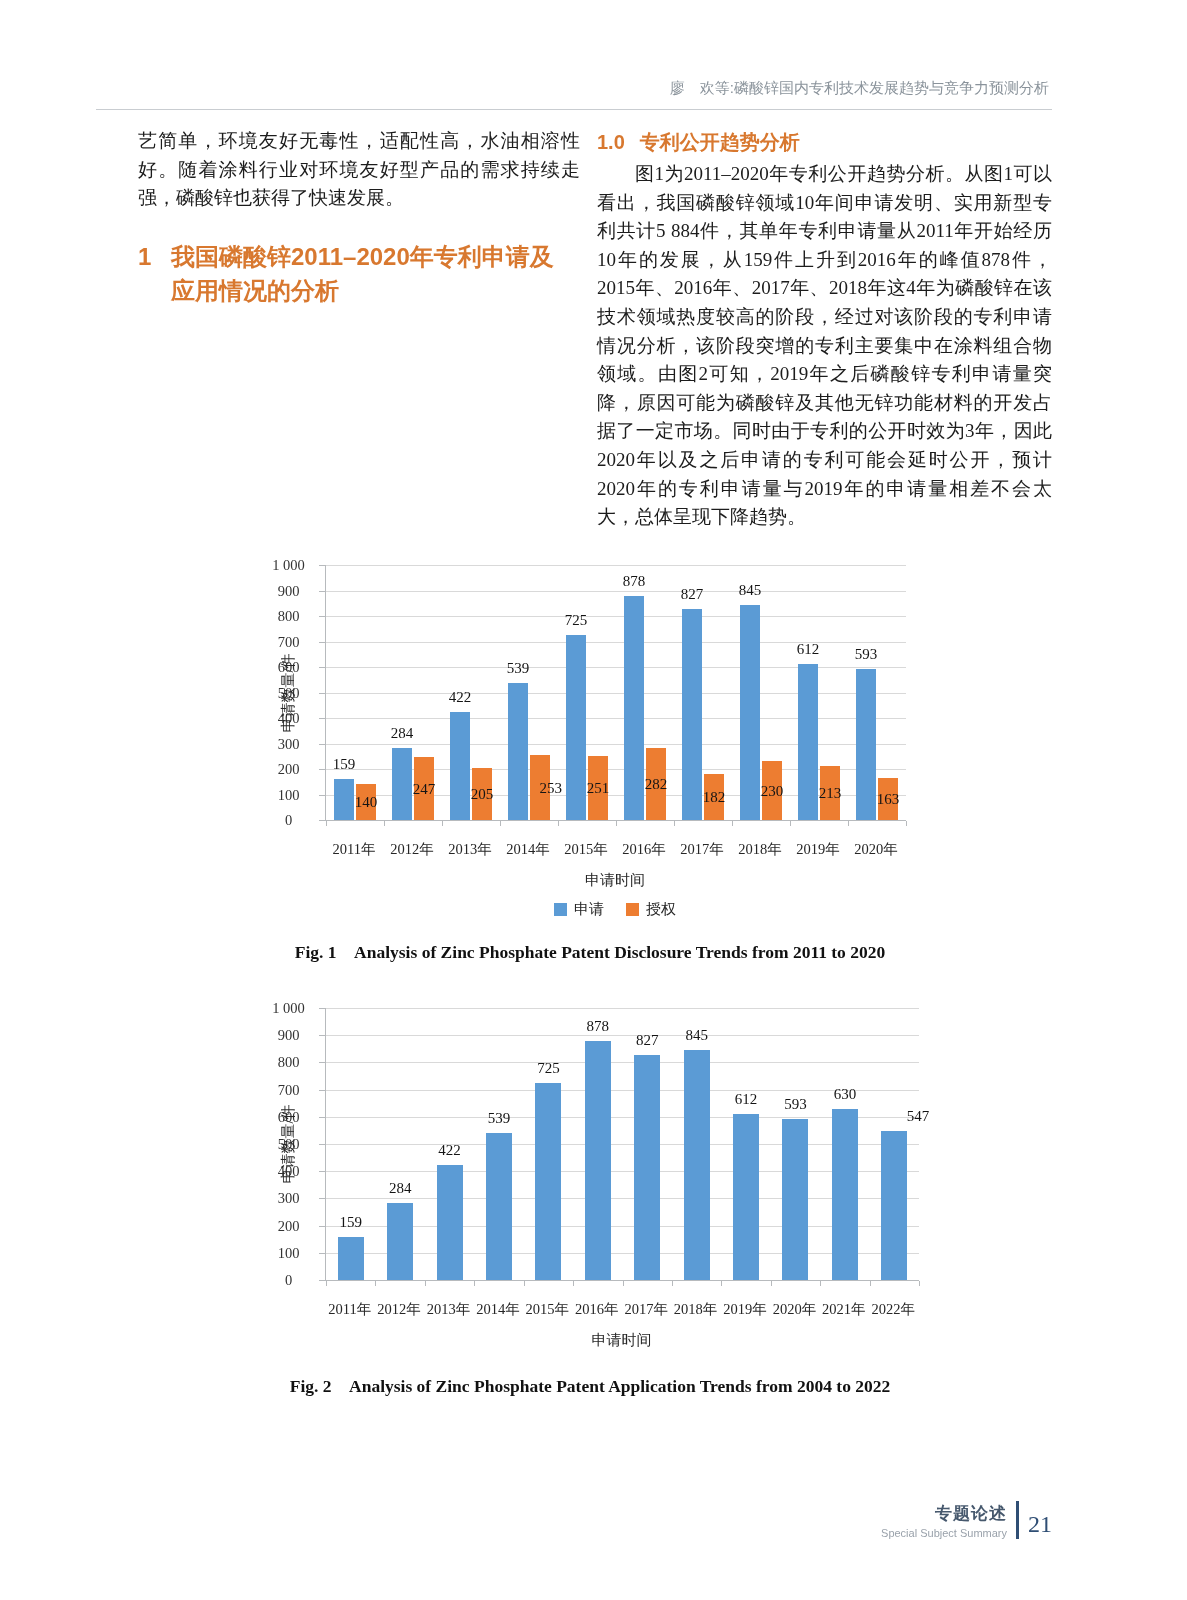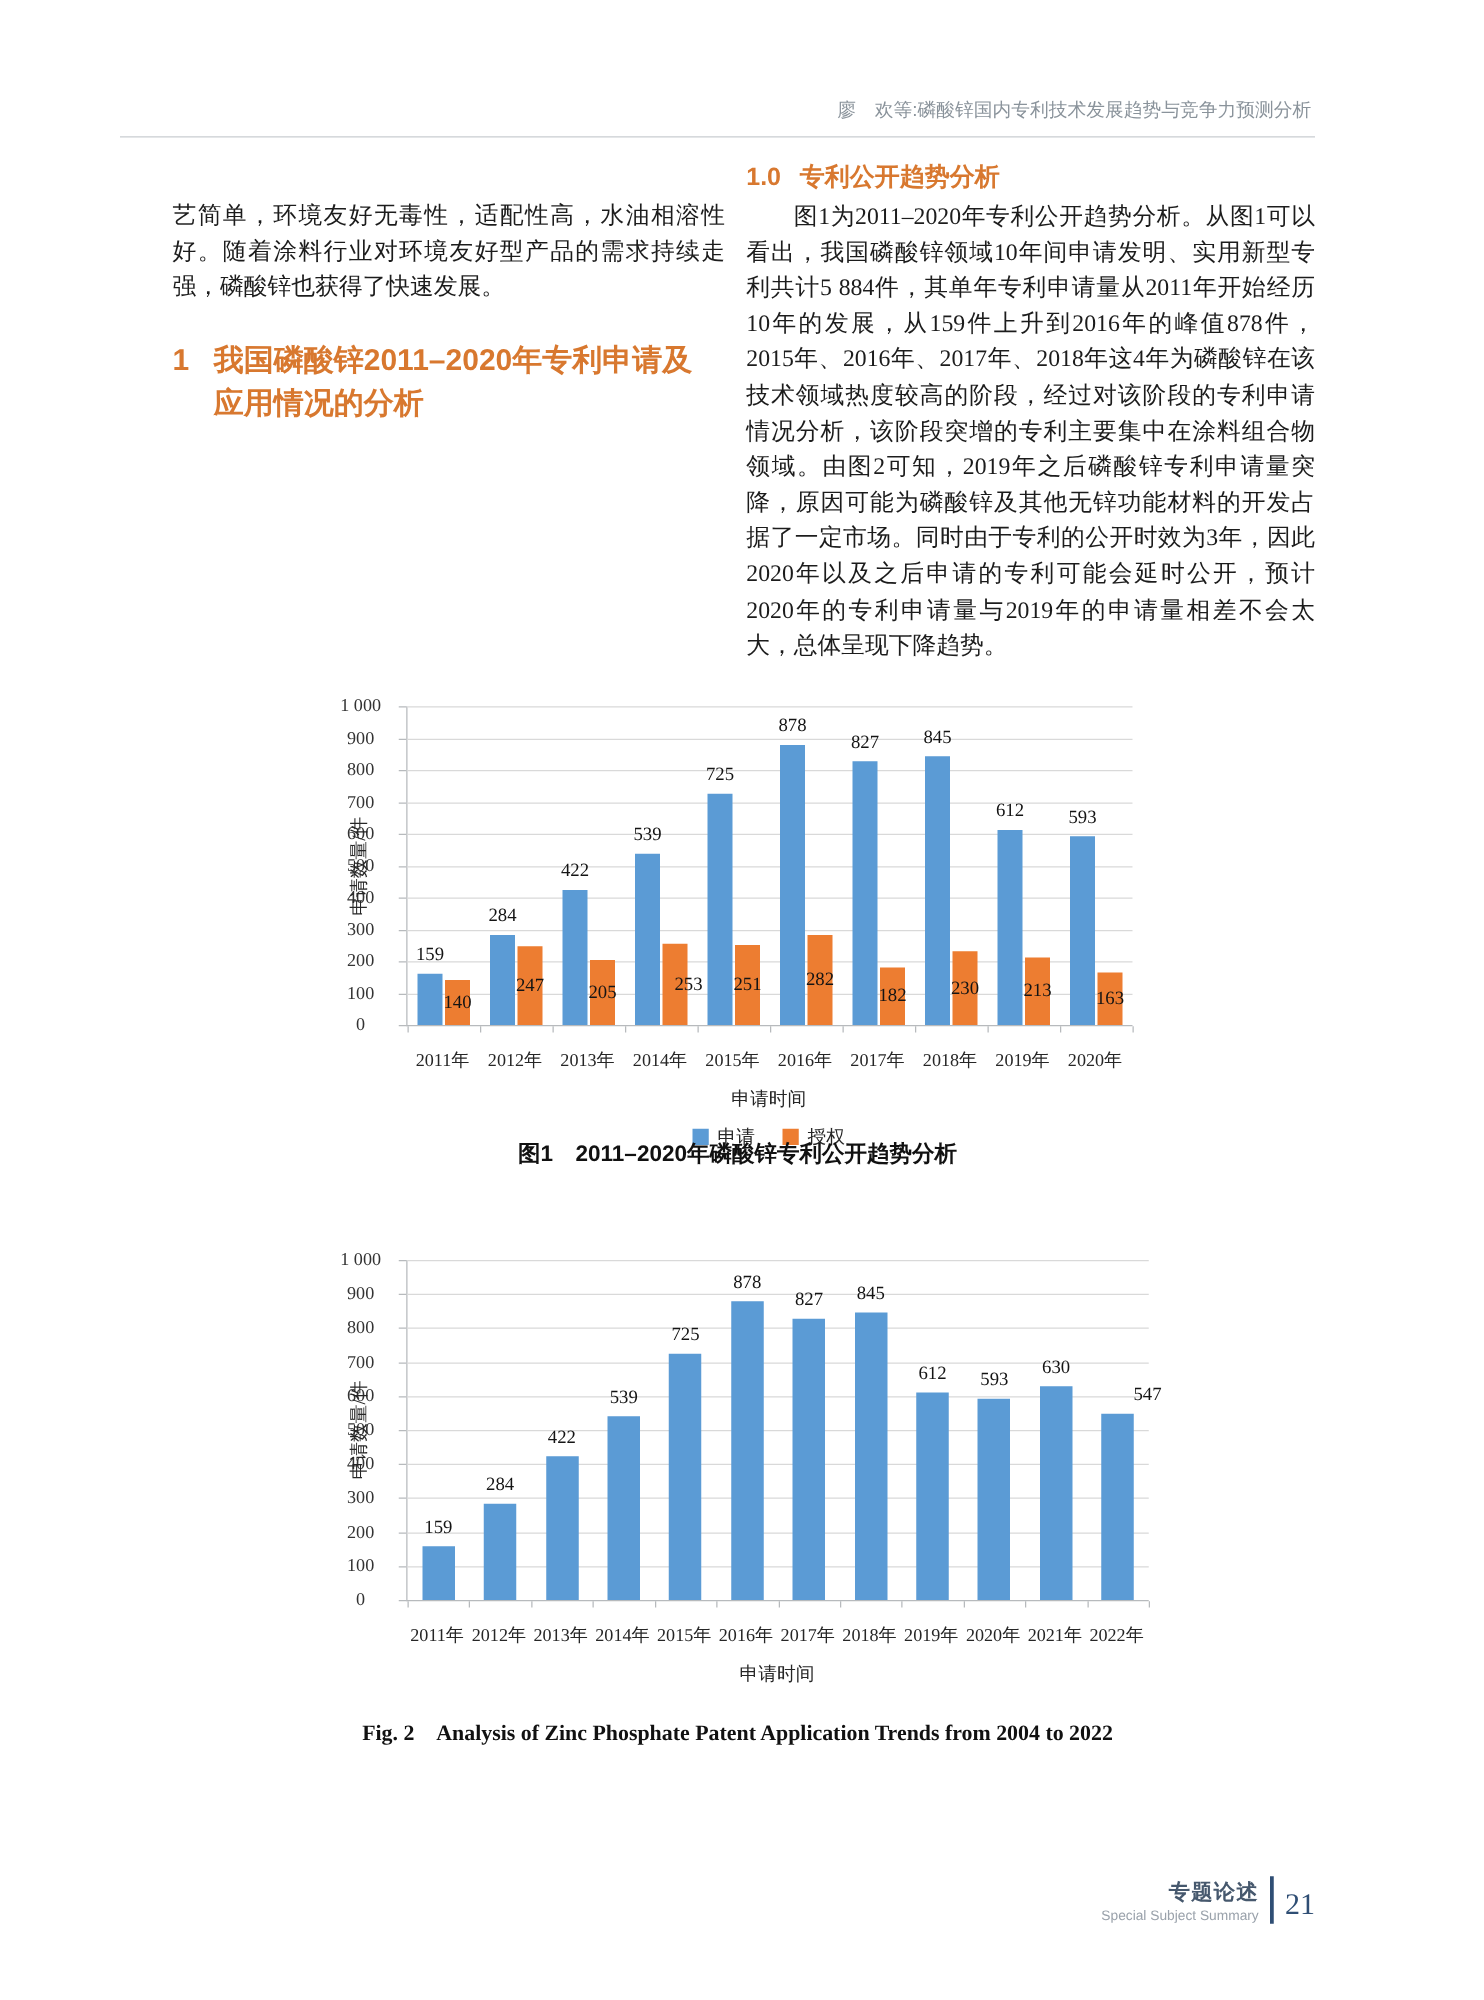--- a/index.html
+++ b/index.html
@@ -6,21 +6,21 @@
   .page{position:relative;width:1187px;height:1600px;background:#ffffff;overflow:hidden;
         font-family:"Liberation Serif","DejaVu Serif",serif;color:#1c1c1c;}
 
   
   .running-head{position:absolute;left:300px;right:138px;top:79px;text-align:right;
     font-family:"Liberation Sans","DejaVu Sans",sans-serif;font-size:15px;color:#8a939b;}
   .head-rule{position:absolute;left:96px;top:109px;width:956px;height:1px;background:#c9cdd1;}
 
   
   .column{position:absolute;top:127px;}
-  .col-left{left:138px;width:442px;margin-top:32px;}
+  .col-left{left:138px;width:442px;}
   .col-right{left:597px;width:455px;}
   p.body{margin:0;font-size:19px;line-height:28.6px;text-align:justify;color:#1c1c1c;}
   p.indent{text-indent:2em;}
 
   .sec1{margin-top:27px;display:flex;color:#d8782f;font-family:"Liberation Sans","DejaVu Sans",sans-serif;
         font-weight:bold;font-size:24px;line-height:34px;}
   .sec1-num{width:33px;flex:none;}
   .sec1-title{width:392px;}
   .sec2{display:flex;color:#d8782f;font-family:"Liberation Sans","DejaVu Sans",sans-serif;
         font-weight:bold;font-size:20px;line-height:30px;margin-bottom:3px;}
@@ -188,21 +188,21 @@
         <div class="legend-item">
           <div class="legend-swatch" style="background: rgb(91, 155, 213);"></div>
           <div class="legend-label">申请</div>
         </div>
         <div class="legend-item">
           <div class="legend-swatch" style="background: rgb(237, 125, 49);"></div>
           <div class="legend-label">授权</div>
         </div>
       </div>
     </div>
-  <div class="caption cap-zh" id="cap-zh-1">图1　2011–2020年磷酸锌专利公开趋势分析</div>
+  <div class="caption cap-en" id="cap-en-1">Fig. 1　Analysis of Zinc Phosphate Patent Disclosure Trends from 2011 to 2020</div>
 
   <div class="chart" id="chart2">
       <div class="plot" style="left: 65px; top: 13px; width: 593px; height: 272px;">
         <div class="ytickmark" style="top: 272px;"></div>
         <div class="grid" style="top: 244.8px;"></div>
         <div class="ytickmark" style="top: 244.8px;"></div>
         <div class="grid" style="top: 217.6px;"></div>
         <div class="ytickmark" style="top: 217.6px;"></div>
         <div class="grid" style="top: 190.4px;"></div>
         <div class="ytickmark" style="top: 190.4px;"></div>

